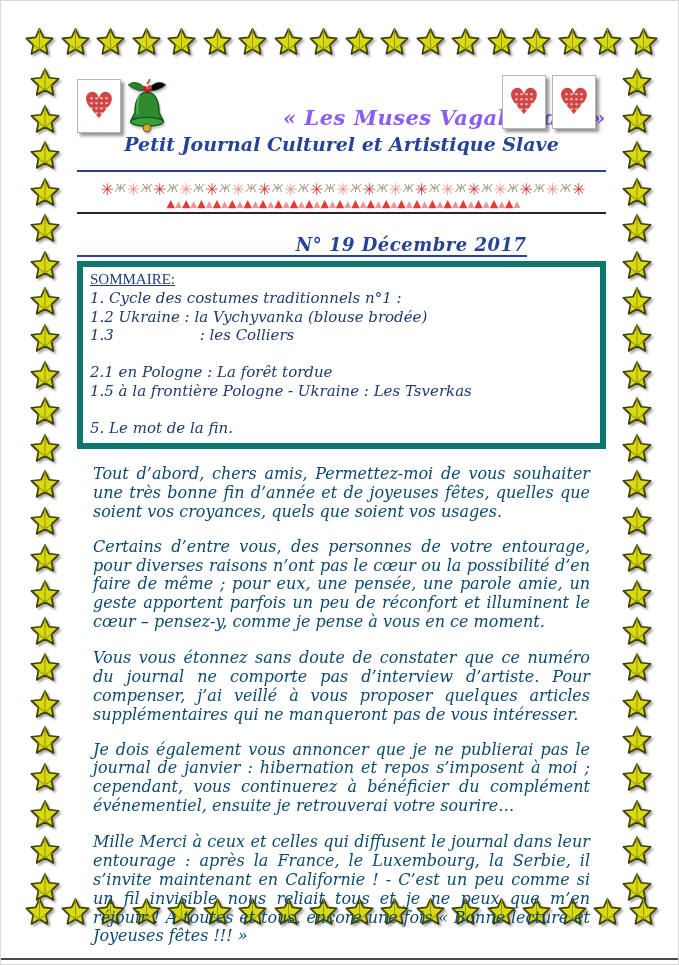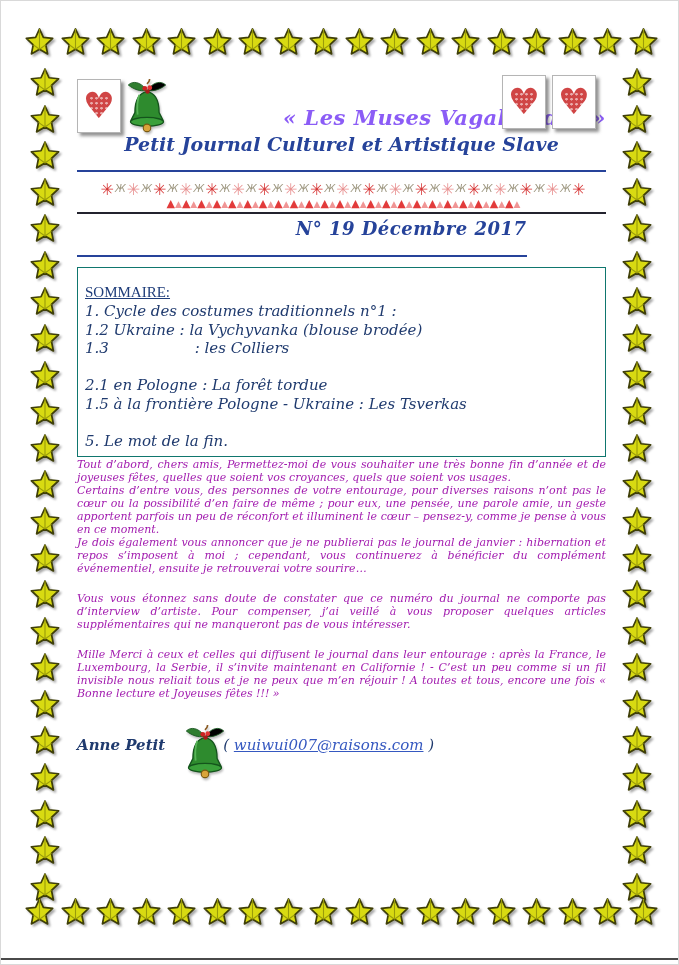--- a/index.html
+++ b/index.html
@@ -40,32 +40,32 @@
   
   .strip{margin:7px 6px 0 10px;white-space:nowrap;overflow:hidden;text-align:center;
          font-family:"DejaVu Sans",sans-serif;}
   .strip-a{font-size:16px;line-height:20px;letter-spacing:1px;font-style:italic;}
   .strip-b{font-size:11px;line-height:10px;letter-spacing:0;margin-top:-1px;}
   .fl-red{color:#d63434;} .fl-pink{color:#e89090;}
   .fl-x{color:#a09a84;font-size:10px;vertical-align:3px;}
   .tri-a{color:#e23b3b;} .tri-b{color:#f09595;font-size:9px;}
   .black-rule{margin-top:3px;border-bottom:2px solid #23232e;}
   
-  .issue-row{width:85%;margin-top:4px;border-bottom:2px solid #26439a;text-align:right;
-             padding-bottom:16px;}
+  .issue-row{width:85%;margin-top:20px;border-bottom:2px solid #26439a;text-align:right;
+             padding-bottom:0;}
   .issue{font-size:18px;font-weight:bold;font-style:italic;color:#26439a;letter-spacing:.5px;}
   
-  .sommaire{margin-top:10px;border:1px solid #0f766e;padding:15px 9px 6px 7px;}
+  .sommaire{margin-top:4px;border:6px solid #0f766e;padding:3px 9px 6px 7px;}
   .som-heading{font-family:"Liberation Serif","DejaVu Serif",serif;font-size:15px;
                color:#1f3d7a;text-decoration:underline;line-height:19px;}
   .som-line{font-style:italic;color:#1f3a6e;font-size:15px;line-height:18.5px;
             white-space:pre-wrap;min-height:18.5px;}
   
   .body-text{margin-top:2px;}
-  .body-par{margin:0;font-style:italic;color:#a21caf;font-size:11px;line-height:1.18;
+  .body-par{margin:16px;font-style:italic;color:#0c4a6e;font-size:16px;line-height:1.18;
             text-align:justify;}
   .body-par.gap{margin-top:17px;}
   
   .signature{margin-top:24px;display:flex;align-items:center;}
   .sig-name{font-style:italic;font-weight:bold;color:#1f3a6e;font-size:15px;}
   .sig-bell{width:34px;height:40px;margin:0 10px 0 14px;}
   .sig-paren{font-style:italic;color:#1f3a6e;font-size:15px;white-space:pre;}
   .sig-email{font-style:italic;color:#3558c0;font-size:15px;text-decoration:underline;}
   .bottom-rule{position:absolute;left:0;right:0;bottom:4px;border-top:2px solid #4a4a4a;}
 </style>
@@ -465,22 +465,22 @@
           <div class="som-line">2.1 en Pologne : La forêt tordue</div>
           <div class="som-line">1.5 à la frontière Pologne - Ukraine : Les Tsverkas</div>
           <div class="som-line">&nbsp;</div>
           <div class="som-line">5. Le mot de la fin.</div>
         </div>
     </div>
 
     <div class="body-text" id="body-text">
         <p class="body-par">Tout d’abord, chers amis, Permettez-moi de vous souhaiter une très bonne fin d’année et de joyeuses fêtes, quelles que soient vos croyances, quels que soient vos usages.</p>
         <p class="body-par">Certains d’entre vous, des personnes de votre entourage, pour diverses raisons n’ont pas le cœur ou la possibilité d’en faire de même ; pour eux, une pensée, une parole amie, un geste apportent parfois un peu de réconfort et illuminent le cœur – pensez-y, comme je pense à vous en ce moment.</p>
+        <p class="body-par gap">Vous vous étonnez sans doute de constater que ce numéro du journal ne comporte pas d’interview d’artiste. Pour compenser, j’ai veillé à vous proposer quelques articles supplémentaires qui ne manqueront pas de vous intéresser.</p>
         <p class="body-par">Je dois également vous annoncer que je ne publierai pas le journal de janvier : hibernation et repos s’imposent à moi ; cependant, vous continuerez à bénéficier du complément événementiel, ensuite je retrouverai votre sourire…</p>
-        <p class="body-par gap">Vous vous étonnez sans doute de constater que ce numéro du journal ne comporte pas d’interview d’artiste. Pour compenser, j’ai veillé à vous proposer quelques articles supplémentaires qui ne manqueront pas de vous intéresser.</p>
         <p class="body-par gap">Mille Merci à ceux et celles qui diffusent le journal dans leur entourage : après la France, le Luxembourg, la Serbie, il s’invite maintenant en Californie ! - C’est un peu comme si un fil invisible nous reliait tous et je ne peux que m’en réjouir ! A toutes et tous, encore une fois « Bonne lecture et Joyeuses fêtes !!! »</p>
       </div>
 
     <div class="signature">
       <span class="sig-name">Anne Petit</span>
       <span class="sig-bell" id="bell-slot-signature"><svg class="bell-svg" viewBox="0 0 40 50">
     <path d="M20 4 q4 -4 1 -6" stroke="#8a5a22" stroke-width="1.5" fill="none"></path>
     <path d="M20 11 C11 12.5 9 22 9 30 L5.5 37 L34.5 37 L31 30 C31 22 29 12.5 20 11 Z" fill="#2e8b2e" stroke="#14541c" stroke-width="1.2"></path>
     <path d="M13 14 C11 19 11 27 11.5 32" stroke="#57b457" stroke-width="1.6" fill="none"></path>
     <ellipse cx="20" cy="38.5" rx="15" ry="4" fill="#3aa03a" stroke="#14541c" stroke-width="1.2"></ellipse>

